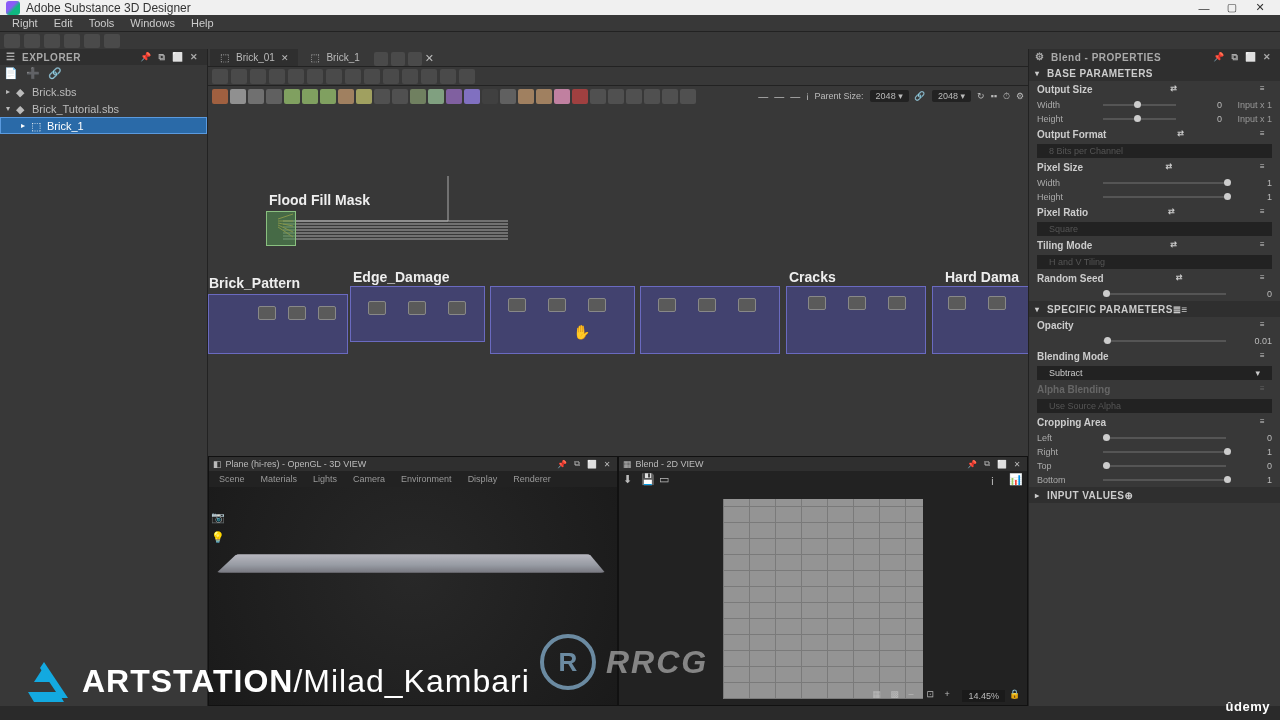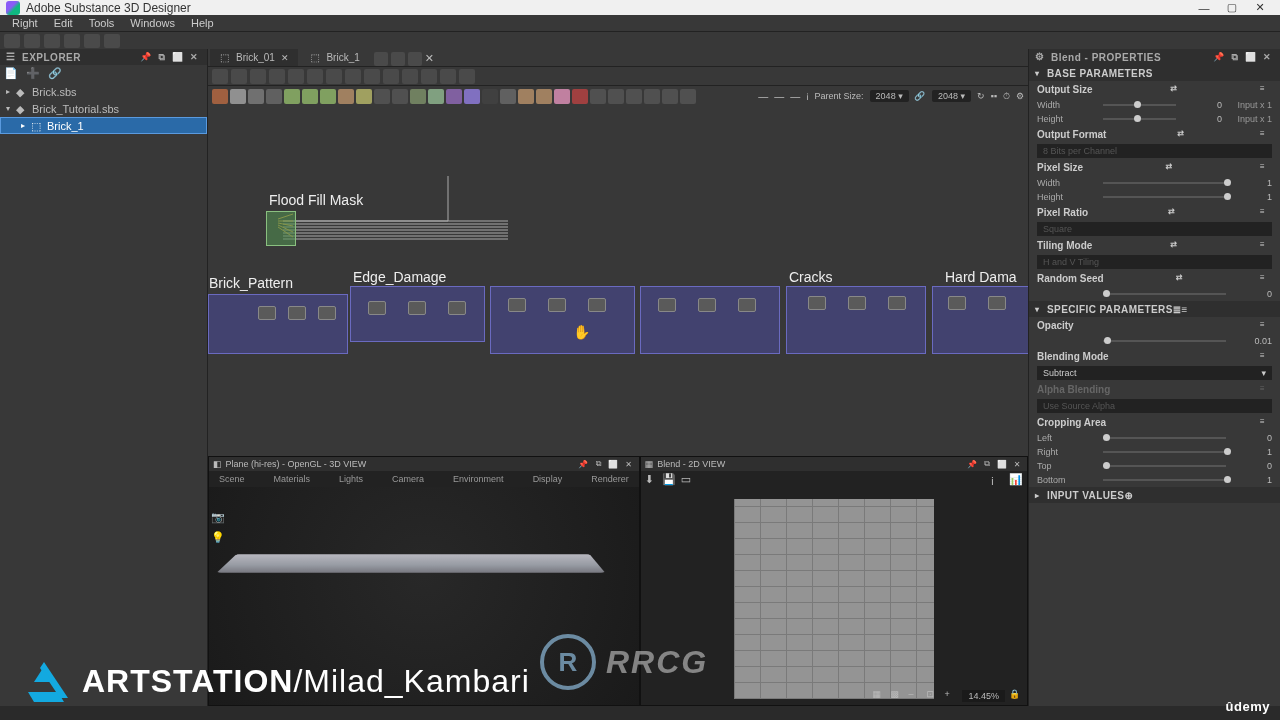--- a/index.html
+++ b/index.html
@@ -50,32 +50,32 @@
 .graph-toolbar { height: 19px; background: #383838; display: flex; align-items: center; padding: 0 4px; gap: 3px; border-bottom: 1px solid #222; }
 .graph-toolbar .gbtn { width: 16px; height: 15px; background: #4a4a4a; border-radius: 2px; }
 .node-palette { height: 20px; background: #383838; display: flex; align-items: center; padding: 0 4px; gap: 2px; }
 .node-palette .np { width: 16px; height: 15px; border-radius: 2px; }
 .parent-size { display: flex; align-items: center; gap: 6px; margin-left: auto; font-size: 9px; }
 .parent-size .dd { background: #222; padding: 1px 6px; border-radius: 2px; font-size: 9px; }
 
 
 .graph { flex: 1; background: #383838; position: relative; overflow: hidden; }
 .frame { position: absolute; background: rgba(80, 80, 180, 0.45); border: 1px solid #6a6ac0; color: #fff; font-size: 14px; font-weight: bold; }
-.frame-label { position: absolute; top: -20px; left: 2px; color: #eee; font-size: 14px; font-weight: 400; white-space: nowrap; }
+.frame-label { position: absolute; top: -20px; left: 2px; color: #eee; font-size: 14px; font-weight: 700; white-space: nowrap; }
 .wire-layer { position: absolute; inset: 0; }
 .node { position: absolute; width: 18px; height: 14px; background: #5a5a5a; border: 1px solid #888; border-radius: 2px; }
 .cursor { position: absolute; font-size: 14px; color: #fff; }
 
 
 .bottom-panels { height: 250px; display: flex; }
 .panel3d, .panel2d { flex: 1; display: flex; flex-direction: column; background: #222; border: 1px solid #111; }
 .viewer-header { height: 14px; background: #2f2f2f; display: flex; align-items: center; padding: 0 4px; font-size: 9px; color: #bbb; }
 .viewer-header .spacer { flex: 1; }
 .viewer-header .vhbtn { width: 12px; height: 11px; margin-left: 3px; display: flex; align-items: center; justify-content: center; font-size: 8px; }
-.viewer-menu { height: 16px; display: flex; align-items: center; gap: 17px; padding: 0 4px; font-size: 9px; color: #999; }
+.viewer-menu { height: 16px; display: flex; align-items: center; gap: 4px; padding: 0 4px; font-size: 9px; color: #999; }
 .viewer-menu span { padding: 0 6px; }
 .viewer-toolbar { height: 18px; display: flex; align-items: center; gap: 4px; padding: 0 4px; }
 .viewer-toolbar .vtbtn { width: 14px; height: 14px; }
 .view3d-body { flex: 1; background: radial-gradient(circle at 50% 40%, #282828, #1a1a1a); position: relative; }
 .plane { position: absolute; left: 18px; top: 46px; width: 370px; height: 60px; background: linear-gradient(180deg, #b8b8c0 0%, #989ca4 60%, #787880 100%); transform: perspective(600px) rotateX(72deg) skewX(-2deg); border-radius: 4px; }
 .side-tools { position: absolute; left: 2px; top: 24px; display: flex; flex-direction: column; gap: 6px; }
 .side-tools .stbtn { width: 14px; height: 14px; }
 
 .view2d-body { flex: 1; background: #222; position: relative; display: flex; align-items: flex-start; justify-content: center; padding-top: 10px; }
 .brick-tex { width: 200px; height: 200px; background: #949494; background-image:
@@ -91,21 +91,21 @@
 .props .section { background: #2f2f2f; height: 16px; display: flex; align-items: center; padding: 0 6px; font-weight: bold; font-size: 10px; letter-spacing: 0.4px; color: #ccc; }
 .props .section .arrow { width: 12px; font-size: 8px; }
 .props .row { display: flex; align-items: center; height: 14px; padding: 0 8px; }
 .props .row .lbl { width: 60px; font-size: 9px; color: #aaa; }
 .props .row .slider { flex: 1; height: 2px; background: #555; position: relative; margin: 0 6px; }
 .props .row .slider .thumb { position: absolute; width: 7px; height: 7px; background: #ccc; border-radius: 50%; top: -3px; }
 .props .row .val { width: 40px; text-align: right; font-size: 9px; }
 .props .row .suffix { width: 50px; text-align: right; font-size: 9px; color: #999; }
 .props .grouptitle { height: 17px; display: flex; align-items: center; padding: 0 8px; font-size: 10px; font-weight: bold; color: #ccc; }
 .props .grouptitle .gbtn { margin-left: auto; width: 12px; height: 12px; font-size: 8px; }
-.props .dd { background: #222; height: 14px; margin: 1px 8px; padding: 0 6px; font-size: 9px; color: #888; display: flex; align-items: center; font-style: italic; }
+.props .dd { background: #222; height: 14px; margin: 1px 8px; padding: 0 12px; font-size: 9px; color: #888; display: flex; align-items: center; font-style: italic; }
 .props .dim-dd { font-style: normal; color: #555; }
 
 
 .watermark-left { position: absolute; left: 24px; bottom: 18px; display: flex; align-items: center; color: #fff; font-size: 32px; font-weight: 500; letter-spacing: 1px; z-index: 50; }
 .watermark-left .aslogo { width: 48px; height: 42px; margin-right: 10px; }
 .watermark-center { position: absolute; left: 540px; bottom: 30px; display: flex; align-items: center; z-index: 50; opacity: 0.65; }
 .watermark-center .rrlogo { width: 56px; height: 56px; border: 4px solid #95c5e8; border-radius: 50%; display: flex; align-items: center; justify-content: center; font-size: 26px; font-weight: 900; color: #95c5e8; margin-right: 10px; }
 .watermark-center .rrtext { font-size: 32px; font-weight: 800; color: #bbb; font-style: italic; letter-spacing: 2px; }
 .watermark-right { position: absolute; right: 10px; bottom: 6px; font-size: 13px; font-weight: bold; color: #fff; z-index: 50; letter-spacing: 0.5px; }
 </style>

